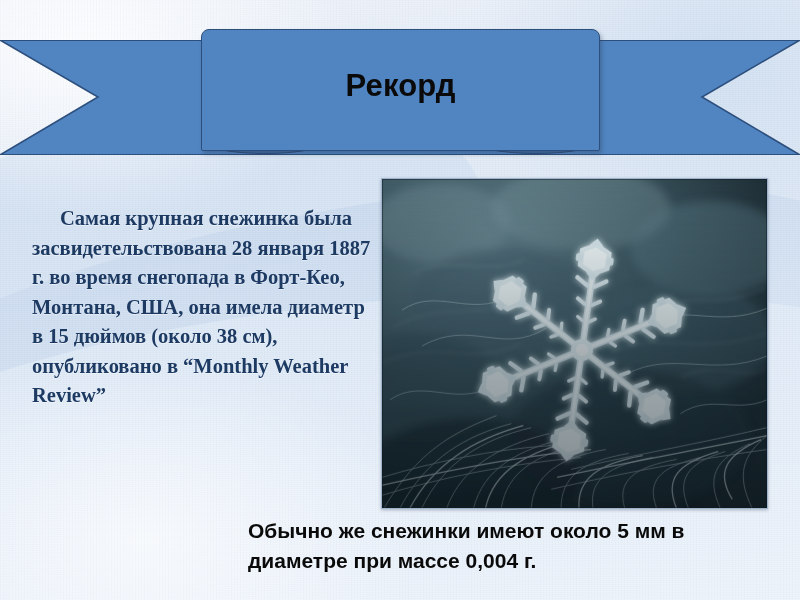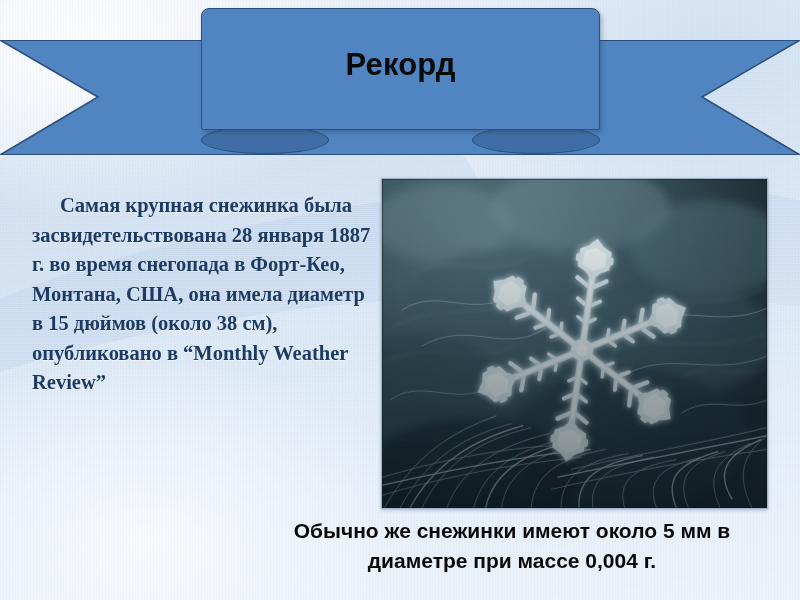--- a/index.html
+++ b/index.html
@@ -82,41 +82,41 @@
   .ribbon-curl {
     position:absolute; top:126px; width:128px; height:28px;
     background:#3f6ea6;
     border-radius:50%;
     border:1px solid #2d4f7d;
   }
   .curl-left { left:201px; }
   .curl-right { left:472px; }
 
   .ribbon-panel {
-    position:absolute; left:201px; top:8px; width:399px; height:122px;
+    position:absolute; left:201px; top:29px; width:399px; height:122px;
     background:#5185c2;
     border:1px solid #2d4f7d;
     border-radius:8px 8px 2px 2px;
     box-shadow:2px 3px 4px rgba(40,60,90,.35);
     display:flex; align-items:center; justify-content:center;
     text-align:center;
   }
   .ribbon-panel-inner { width:100%; padding:0 14px 8px 14px; }
   .ribbon-title {
     font-family:"Liberation Sans", sans-serif;
     font-weight:bold;
     font-size:31px;
     line-height:1.32;
     color:#0a0a0a;
     letter-spacing:.2px;
   }
 
   
   #body-text {
-    position:absolute; left:32px; top:191px; width:345px;
+    position:absolute; left:32px; top:204px; width:345px;
     font-family:"Liberation Serif", serif;
     font-weight:bold;
     font-size:20.5px;
     line-height:29.5px;
     color:#1d3a63;
     text-indent:28px;
     text-shadow:0 1px 0 rgba(255,255,255,.45);
   }
 
   
@@ -130,21 +130,21 @@
   #photo svg { display:block; width:100%; height:100%; }
 
   
   #caption {
     position:absolute; left:248px; top:516px; width:528px;
     font-family:"Liberation Sans", sans-serif;
     font-weight:bold;
     font-size:21px;
     line-height:30px;
     color:#0a0a0a;
-    text-align:center;
+    text-align:left;
   }
 </style>
 </head>
 <body>
 
 <div id="slide">
 
   <div class="bg-base"></div>
   <div class="bg-drift drift-c"></div>
   <div class="bg-drift drift-a"></div>

